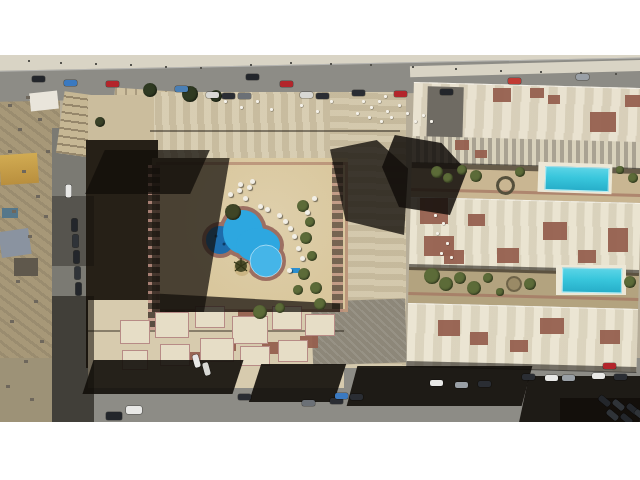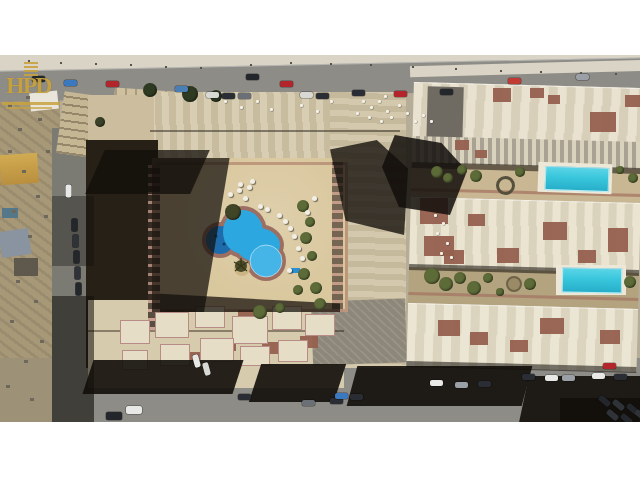--- a/index.html
+++ b/index.html
@@ -430,22 +430,16 @@
       <div class="debris" style="left: 24px; top: 360px;"></div>
       <div class="debris" style="left: 6px; top: 385px;"></div>
       <div class="debris" style="left: 30px; top: 398px;"></div>
       <div class="debris" style="left: 46px; top: 150px;"></div>
       <div class="debris" style="left: 18px; top: 128px;"></div>
       <div class="debris" style="left: 38px; top: 118px;"></div>
       <div class="debris" style="left: 8px; top: 104px;"></div>
       <div class="debris" style="left: 26px; top: 96px;"></div>
     </div>
 
-  <div class="abs watermark">
-    <div class="wm-tower"></div>
-    <div class="wm-mono">HPD</div>
-    <div class="wm-line1"></div>
-    <div class="wm-line2"></div>
-  </div>
 
   <div class="abs band-top"></div>
   <div class="abs band-bottom"></div>
 </div>
 
 </body></html>

